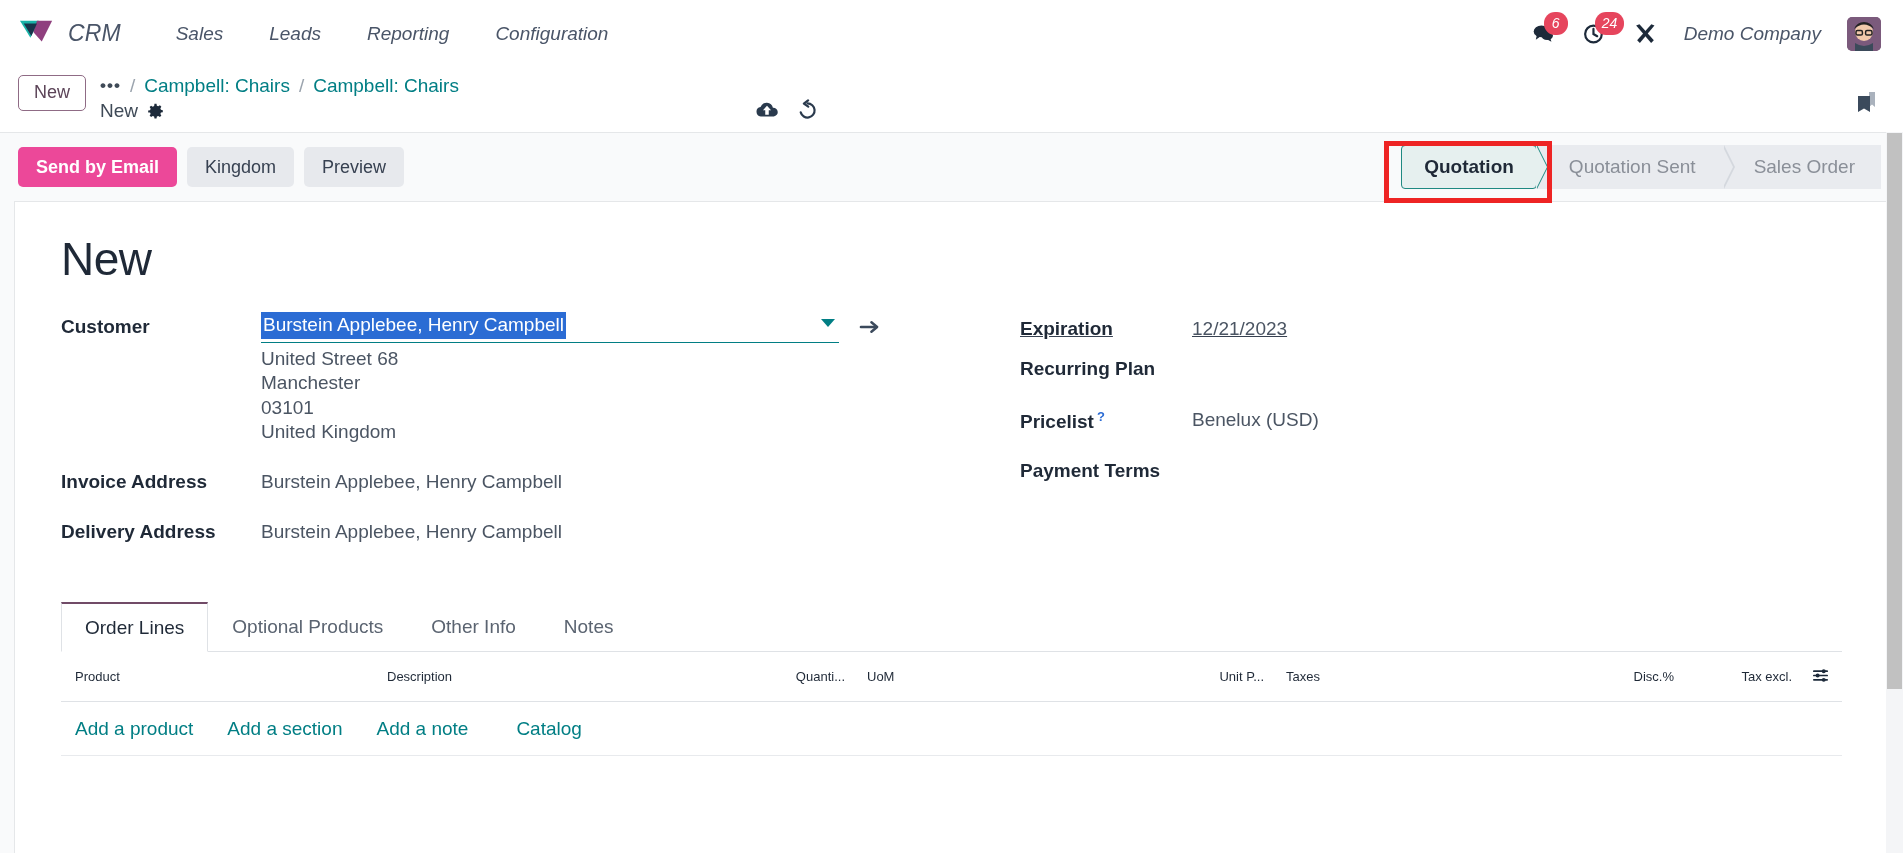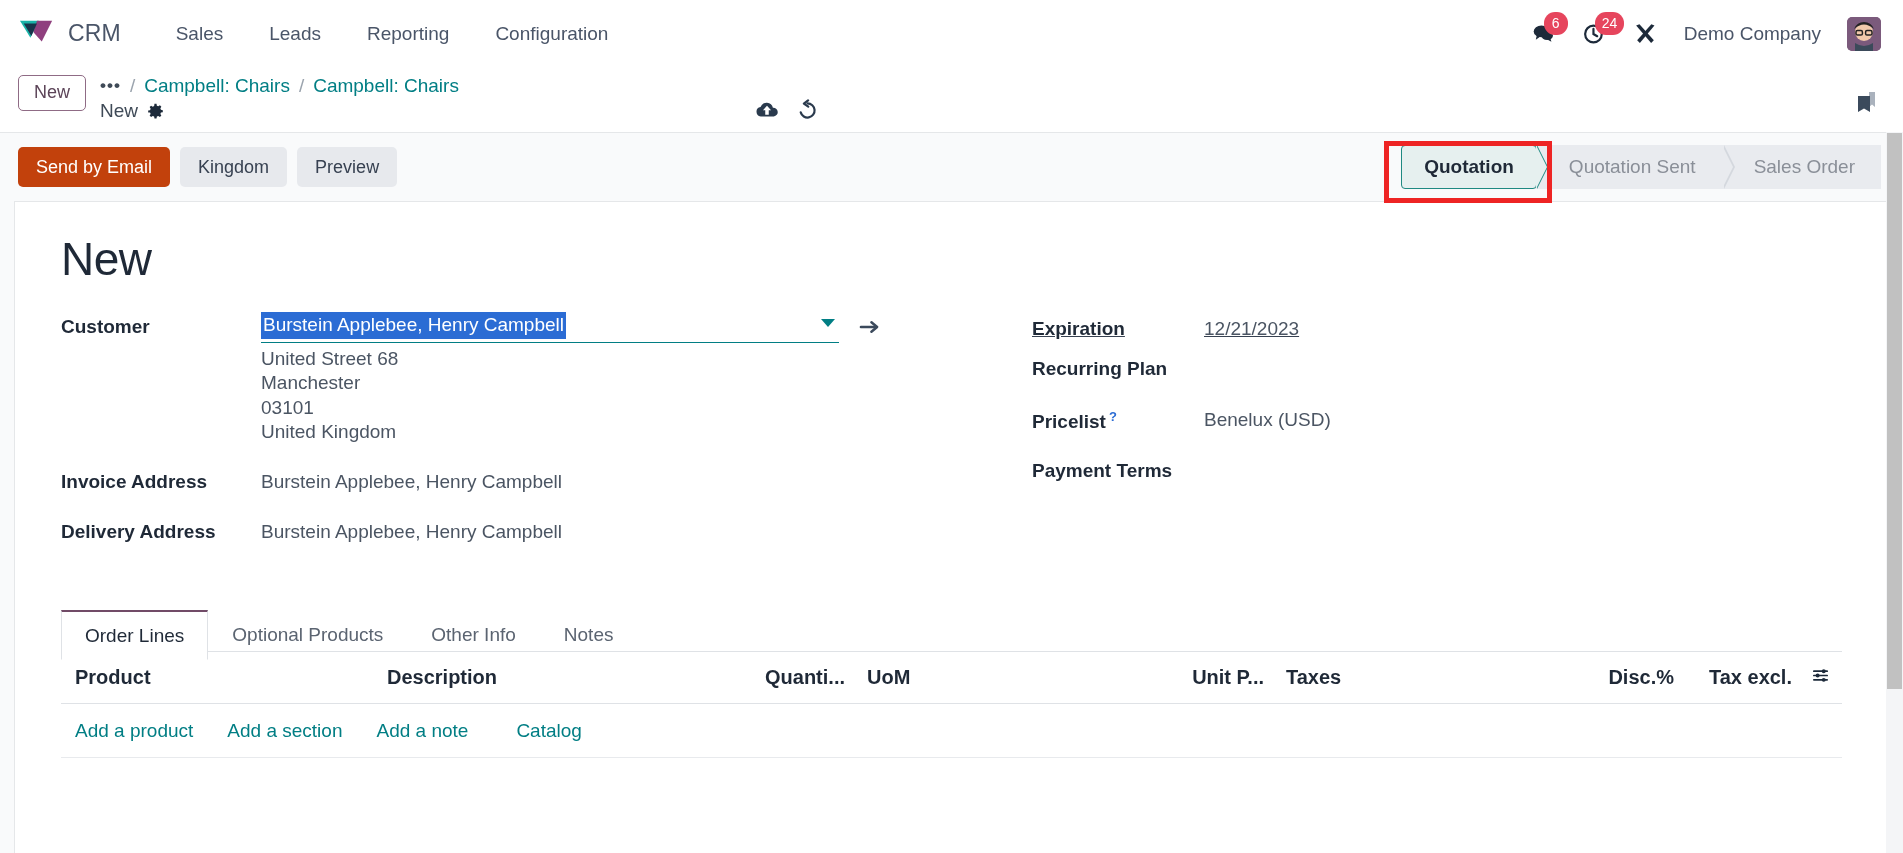--- a/index.html
+++ b/index.html
@@ -12,20 +12,21 @@
   }
 
   
   .navbar {
     height: 67px;
     background: #ffffff;
     display: flex;
     align-items: center;
     padding: 0 22px 0 18px;
     position: relative;
+    font-style: italic;
   }
   .brand-logo { width: 38px; height: 34px; margin-right: 12px; flex: 0 0 auto; }
   .brand-name {
     font-size: 23px; color: #4a5568; font-weight: 400;
     margin-right: 36px; letter-spacing: .1px;
   }
   .nav-links { display: flex; align-items: center; gap: 8px; }
   .nav-link {
     font-size: 19px; color: #4a5568; padding: 6px 19px;
     cursor: pointer; white-space: nowrap;
@@ -92,21 +93,21 @@
     border-top: 1px solid #e5e7e9;
     background: #f9fafb;
     position: relative;
     min-height: 64px;
   }
   .btn {
     font-size: 18px; border-radius: 5px; padding: 9px 17px;
     cursor: pointer; border: 1px solid transparent; line-height: 1.15;
     white-space: nowrap;
   }
-  .btn-primary { background: #c2410c; color: #ffffff; font-weight: 400; }
+  .btn-primary { background: #ec4899; color: #ffffff; font-weight: 700; }
   .btn-secondary { background: #e7e9ed; color: #374151; margin-left: 10px; }
 
   .status-group {
     margin-left: auto; display: flex; align-items: stretch;
     background: #e9ebef; border-radius: 4px; overflow: visible;
     height: 44px;
   }
   .status-item {
     display: flex; align-items: center; position: relative;
     font-size: 19px; color: #8a8f98; padding: 0 26px 0 32px;
@@ -150,21 +151,21 @@
     border: 1px solid #e5e7e9;
     border-bottom: none;
     height: 100%;
     padding: 30px 46px 0 46px;
     position: relative;
   }
   .record-title {
     font-size: 46px; font-weight: 400; color: #1f2937;
     margin-bottom: 26px; letter-spacing: -.5px;
   }
-  .form-grid { display: flex; gap: 16px; }
+  .form-grid { display: flex; gap: 4px; }
   .col-left { width: 895px; flex: 0 0 auto; }
   .col-right { flex: 1; padding-left: 60px; padding-top: 2px; }
 
   .f-row { display: flex; align-items: flex-start; margin-bottom: 4px; min-height: 30px; }
   .f-label {
     width: 200px; flex: 0 0 auto; font-size: 19px;
     font-weight: 700; color: #1f2937; padding-top: 4px;
   }
   .f-label.rt { width: 172px; }
   .f-value { font-size: 19px; color: #4b5563; padding-top: 4px; }
@@ -197,36 +198,36 @@
 
   
   .notebook { margin-top: 32px; }
   .tabs {
     display: flex; border-bottom: 1px solid #dfe2e6;
   }
   .tab {
     font-size: 19px; color: #5b6471; padding: 13px 23px 12px;
     cursor: pointer; border: 1px solid transparent;
     border-bottom: none; background: transparent;
-    position: relative; top: 9px;
+    position: relative; top: 1px;
   }
   .tab.active {
     color: #1f2937; background: #ffffff;
     border-color: #dfe2e6; border-top: 2px solid #714b67;
     border-bottom: 1px solid #ffffff;
   }
 
   
   .ol-table { width: 100%; }
   .ol-head {
     display: flex; align-items: center;
     border-bottom: 1px solid #dfe2e6;
     background: #ffffff;
     padding: 14px 0 13px;
-    font-size: 20px; font-weight: 700; color: #1f2937;
+    font-size: 13px; font-weight: 400; color: #1f2937;
   }
   .ol-th { padding: 0 6px; }
   .th-product   { width: 320px; padding-left: 14px; }
   .th-desc      { width: 340px; }
   .th-qty       { width: 130px; text-align: right; }
   .th-uom       { width: 120px; padding-left: 16px; }
   .th-spacer    { flex: 1; }
   .th-unitprice { width: 110px; text-align: right; }
   .th-taxes     { width: 300px; padding-left: 16px; }
   .th-disc      { width: 110px; text-align: right; }

